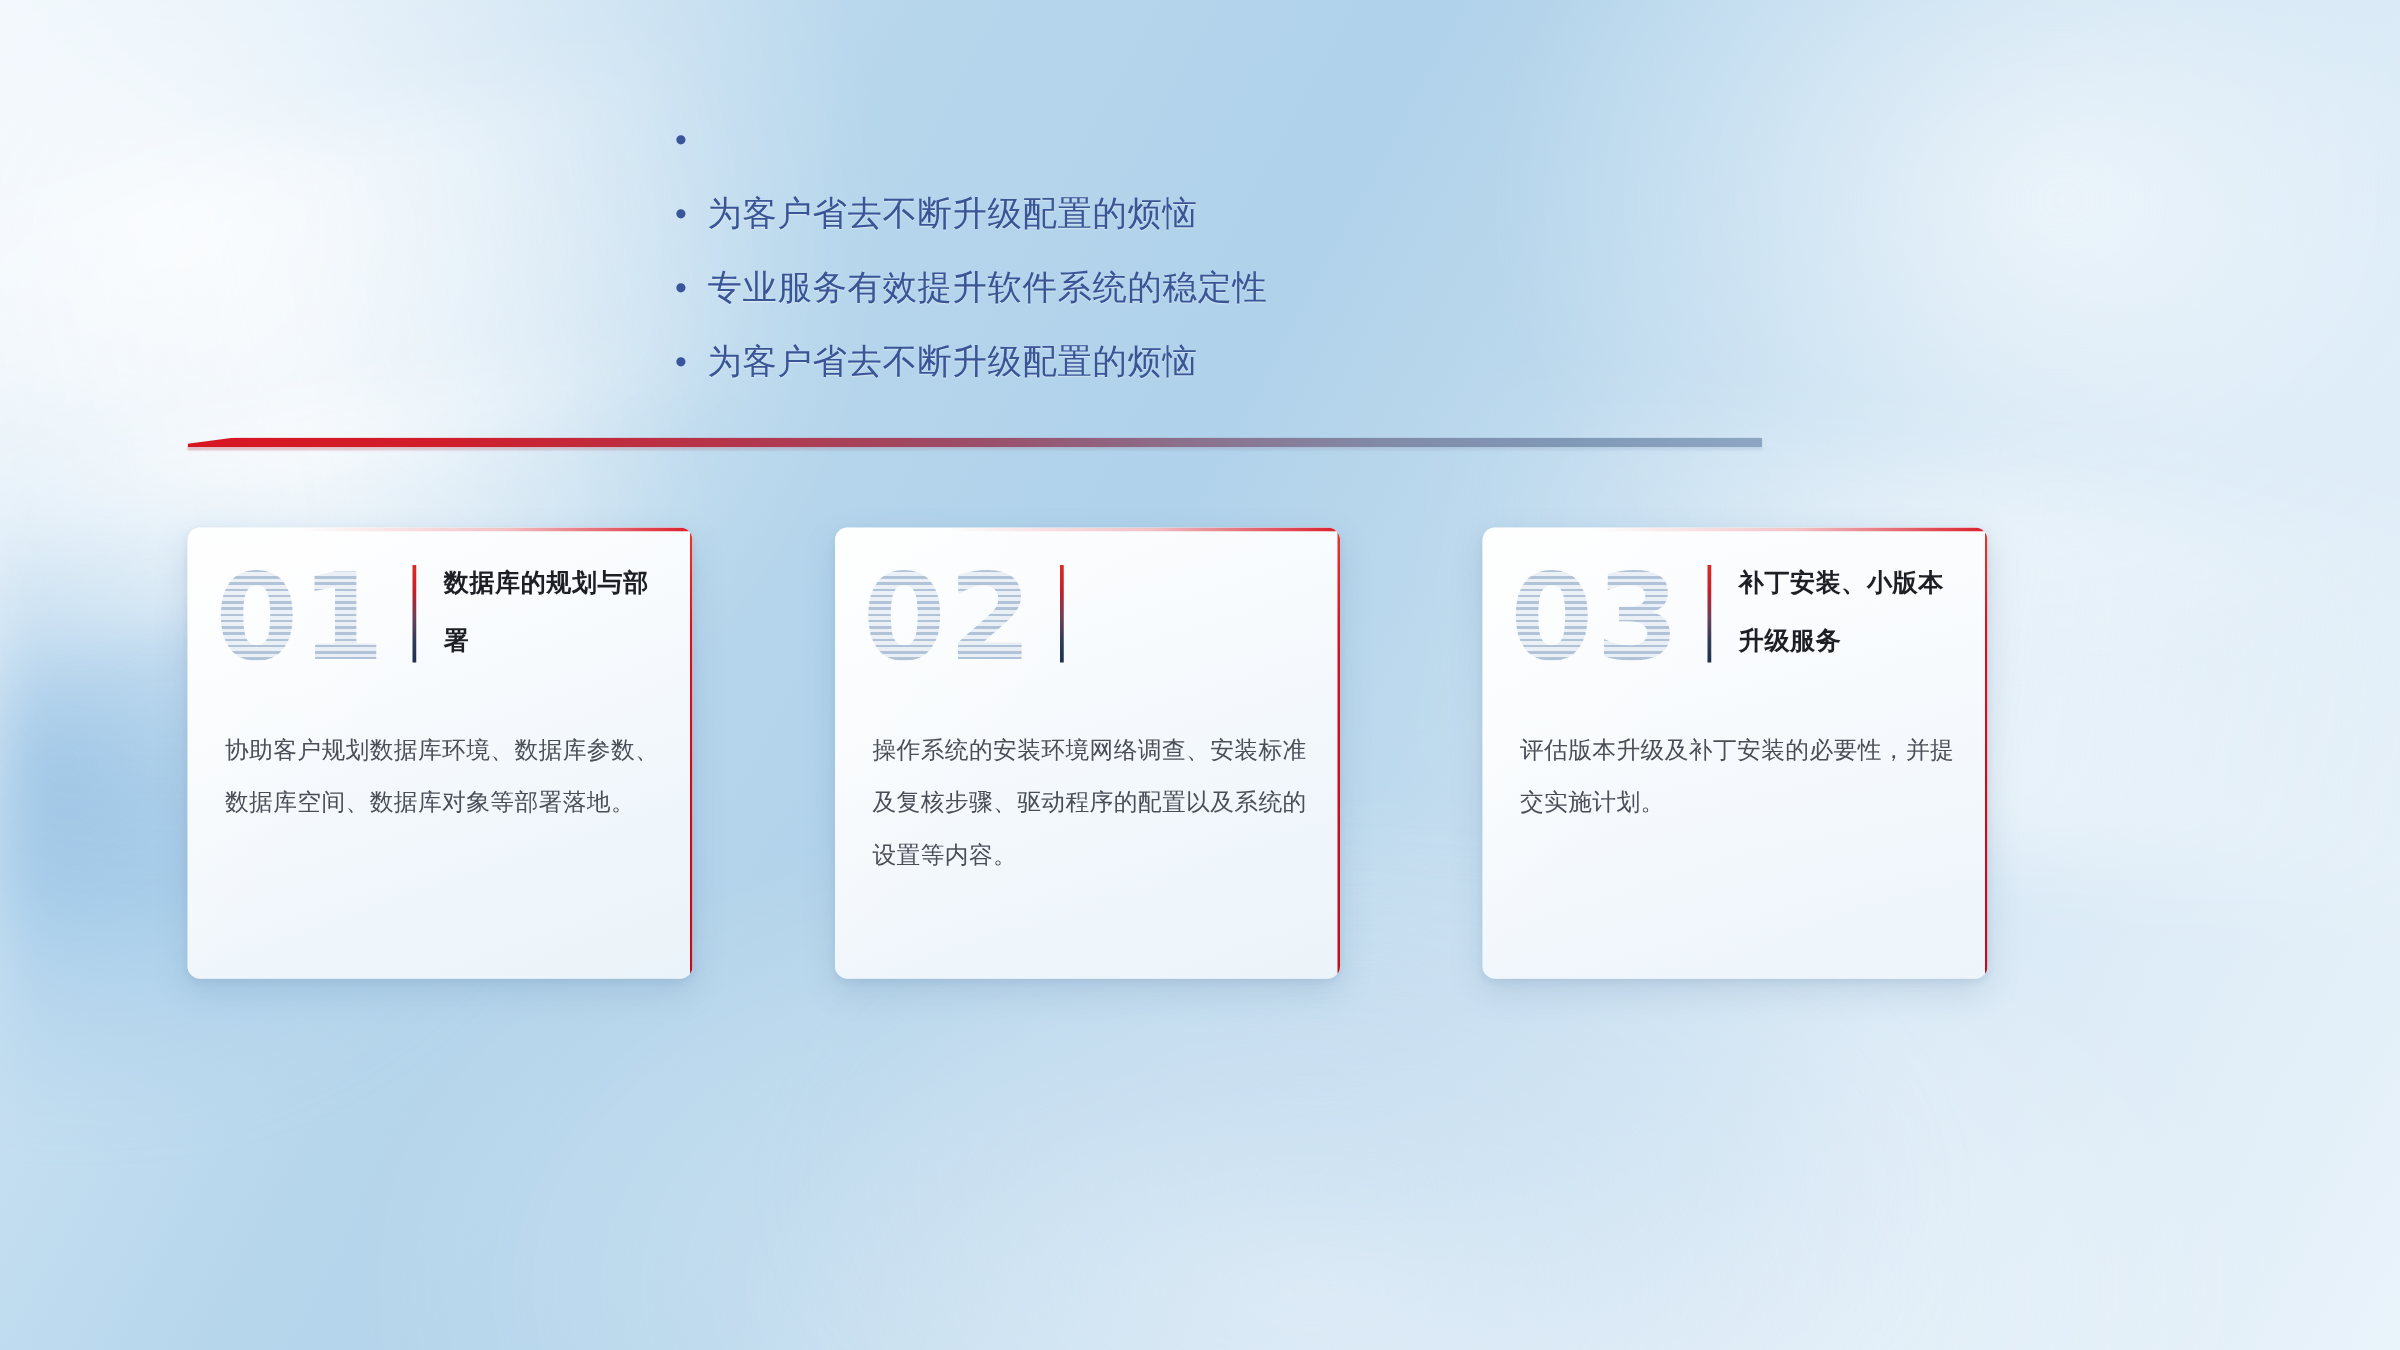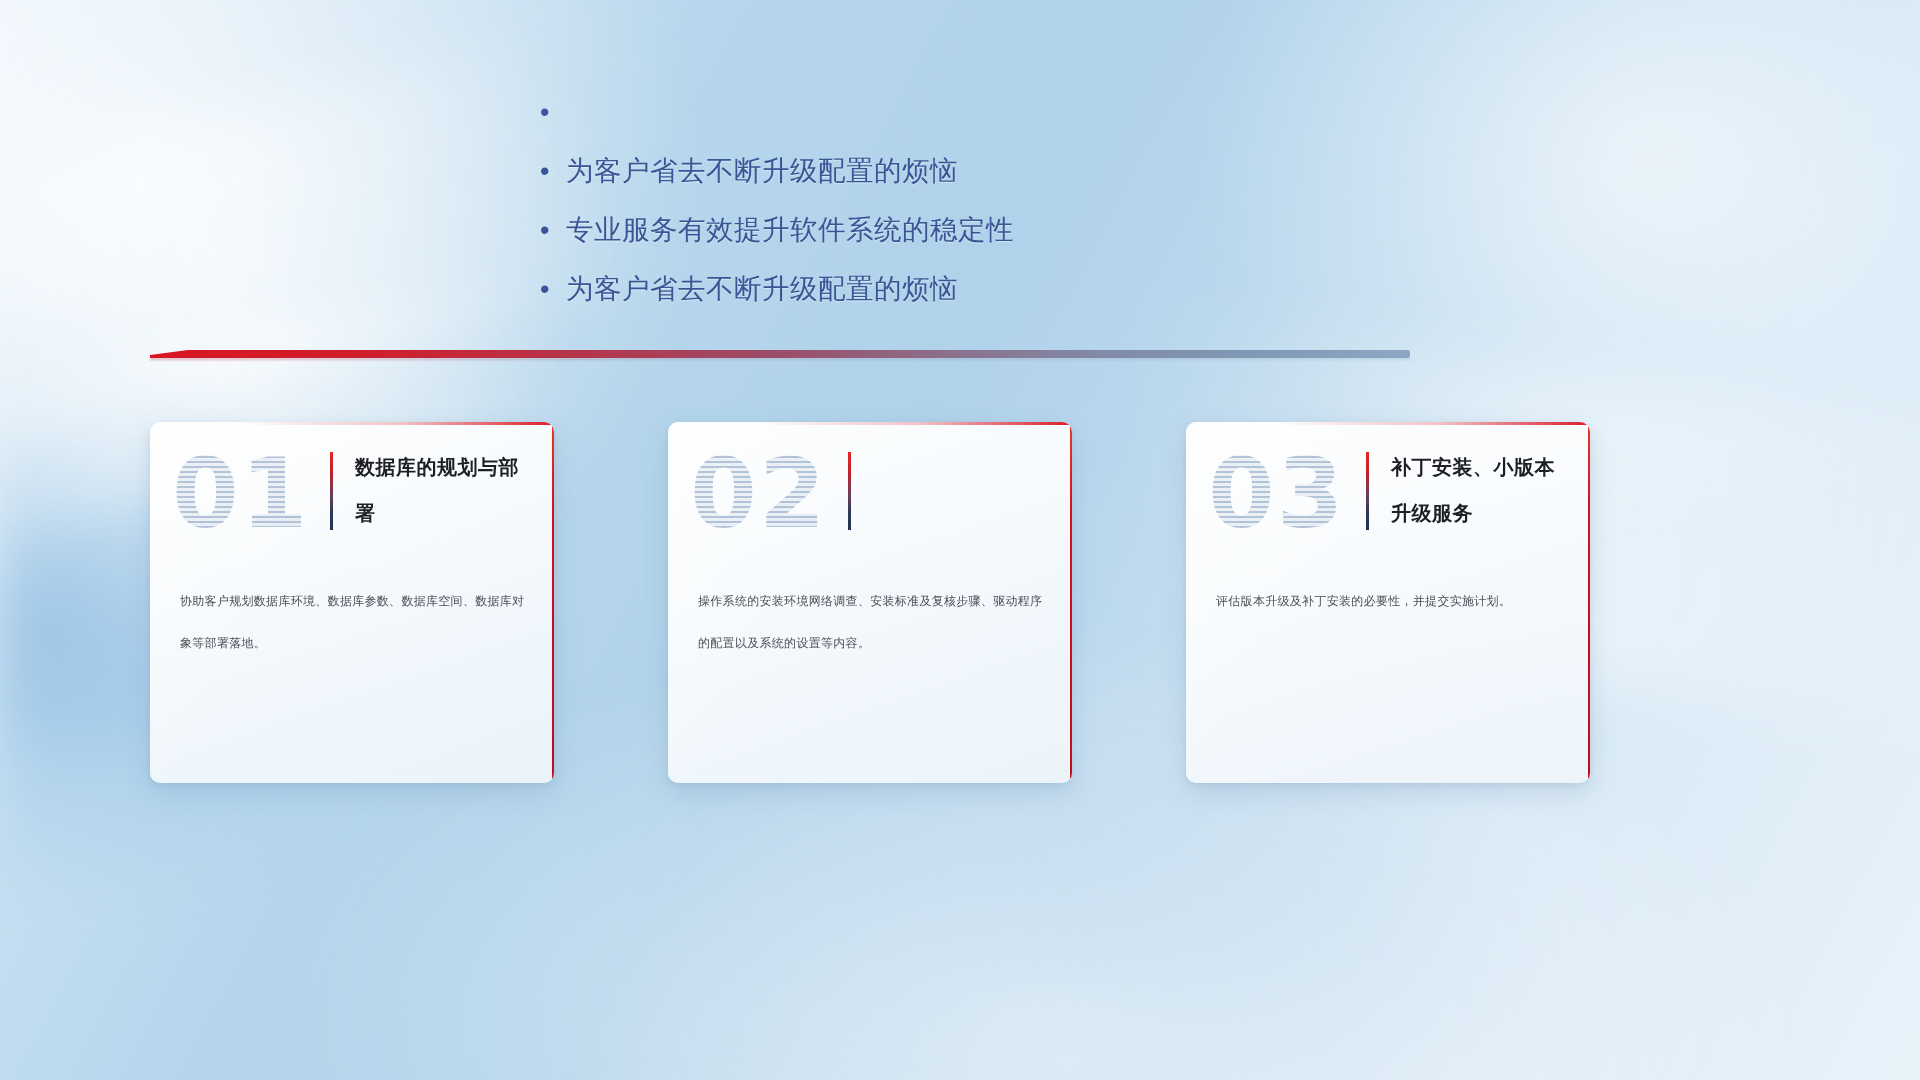--- a/index.html
+++ b/index.html
@@ -154,21 +154,21 @@
     position:absolute;left:180px;top:30px;width:3px;height:78px;
     background:linear-gradient(180deg,#e02a22 0%, #c3202b 26%, #6a3f57 55%, #2f3b57 78%, #20304e 100%);
   }
   .card-title{
     position:absolute;left:205px;top:22px;width:180px;
     font-size:20px;line-height:46px;font-weight:700;
     color:#1d1f24;letter-spacing:.5px;
   }
   .card-body{
     position:absolute;left:30px;top:158px;width:350px;
-    font-size:12px;line-height:42px;
+    font-size:19px;line-height:42px;
     color:#4a4f57;letter-spacing:.3px;
   }
 </style>
 </head>
 <body>
 
 <div class="stage">
 
   <div class="bg-base"></div>
   <div class="bg-blue-deep"></div>

